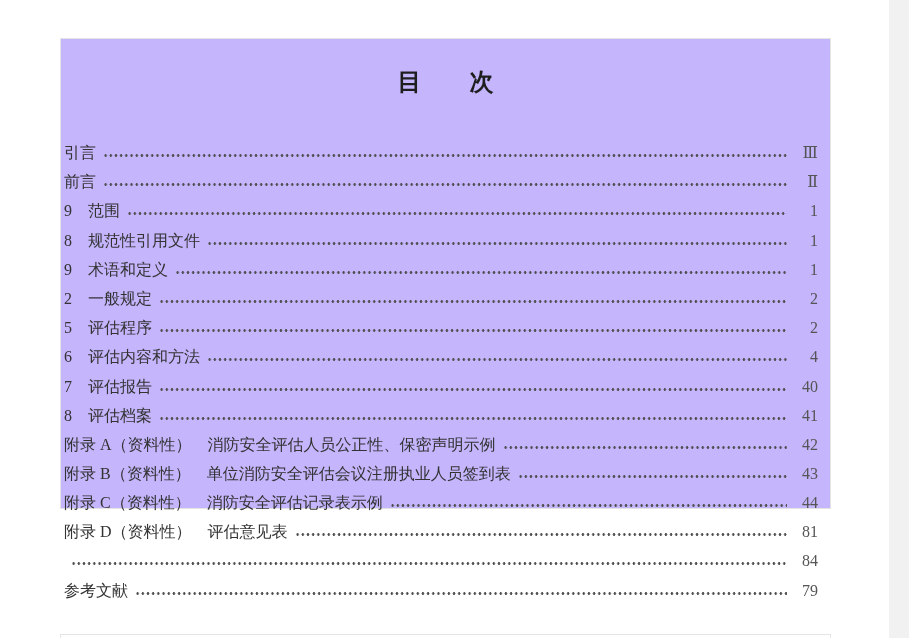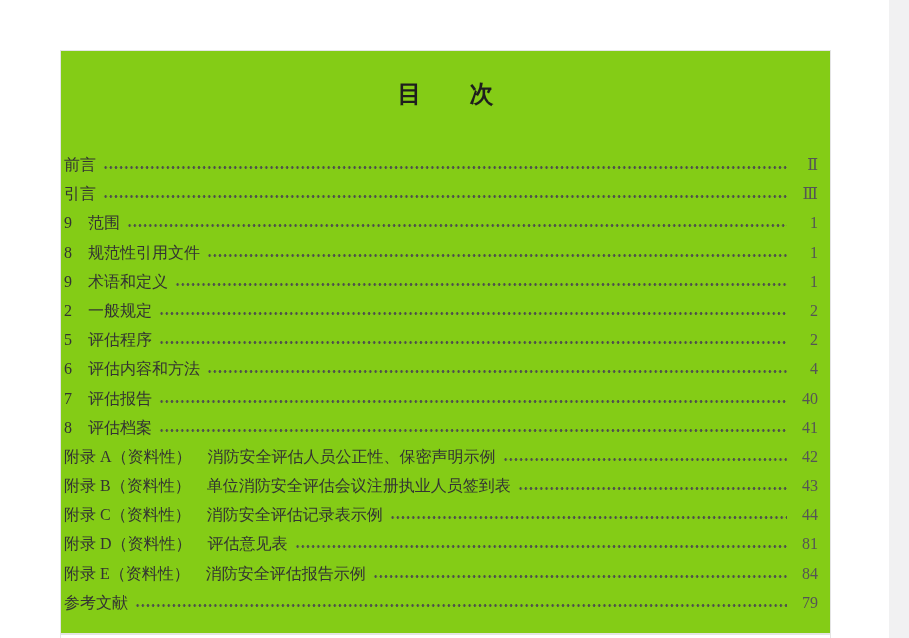--- a/index.html
+++ b/index.html
@@ -12,25 +12,24 @@
     position: relative;
     background: #ffffff;
     overflow: hidden;
     font-family: "Liberation Serif", "DejaVu Serif", serif;
   }
   .page {
     position: absolute;
     left: 60px;
     top: 38px;
     width: 771px;
-    height: 584px;
+    height: 471px;
     box-sizing: border-box;
     border: 1px solid #e4e4e4;
-    background: #84cc16;
-    margin-top: 12px;
+    background: #c4b5fd;
   }
   .title {
     margin-top: 27px;
     text-align: center;
     font-family: "Liberation Sans", "DejaVu Sans", sans-serif;
     font-weight: bold;
     font-size: 24px;
     color: #1e1e1e;
   }
   .toc {
@@ -83,28 +82,28 @@
     background: #f1f1f2;
   }
 </style>
 </head>
 <body>
 
 <div class="page">
   <div class="title">目　　次</div>
   <div class="toc">
     <div class="toc-row">
+      <span class="toc-label">引言</span>
+      <span class="leader"></span>
+      <span class="pagenum">Ⅲ</span>
+    </div>
+    <div class="toc-row">
       <span class="toc-label">前言</span>
       <span class="leader"></span>
       <span class="pagenum">Ⅱ</span>
-    </div>
-    <div class="toc-row">
-      <span class="toc-label">引言</span>
-      <span class="leader"></span>
-      <span class="pagenum">Ⅲ</span>
     </div>
     <div class="toc-row">
       <span class="toc-label">9　范围</span>
       <span class="leader"></span>
       <span class="pagenum">1</span>
     </div>
     <div class="toc-row">
       <span class="toc-label">8　规范性引用文件</span>
       <span class="leader"></span>
       <span class="pagenum">1</span>
@@ -153,21 +152,20 @@
       <span class="toc-label">附录 C（资料性）　消防安全评估记录表示例</span>
       <span class="leader"></span>
       <span class="pagenum">44</span>
     </div>
     <div class="toc-row">
       <span class="toc-label">附录 D（资料性）　评估意见表</span>
       <span class="leader"></span>
       <span class="pagenum">81</span>
     </div>
     <div class="toc-row">
-      <span class="toc-label">附录 E（资料性）　消防安全评估报告示例</span>
       <span class="leader"></span>
       <span class="pagenum">84</span>
     </div>
     <div class="toc-row">
       <span class="toc-label">参考文献</span>
       <span class="leader"></span>
       <span class="pagenum">79</span>
     </div>
   </div>
 </div>

